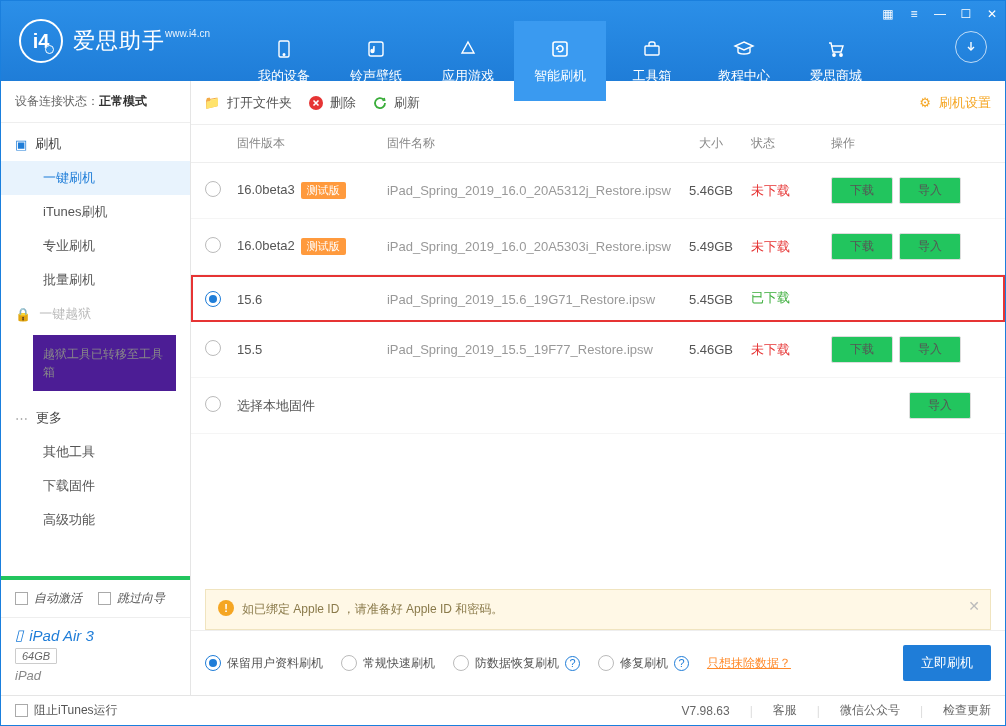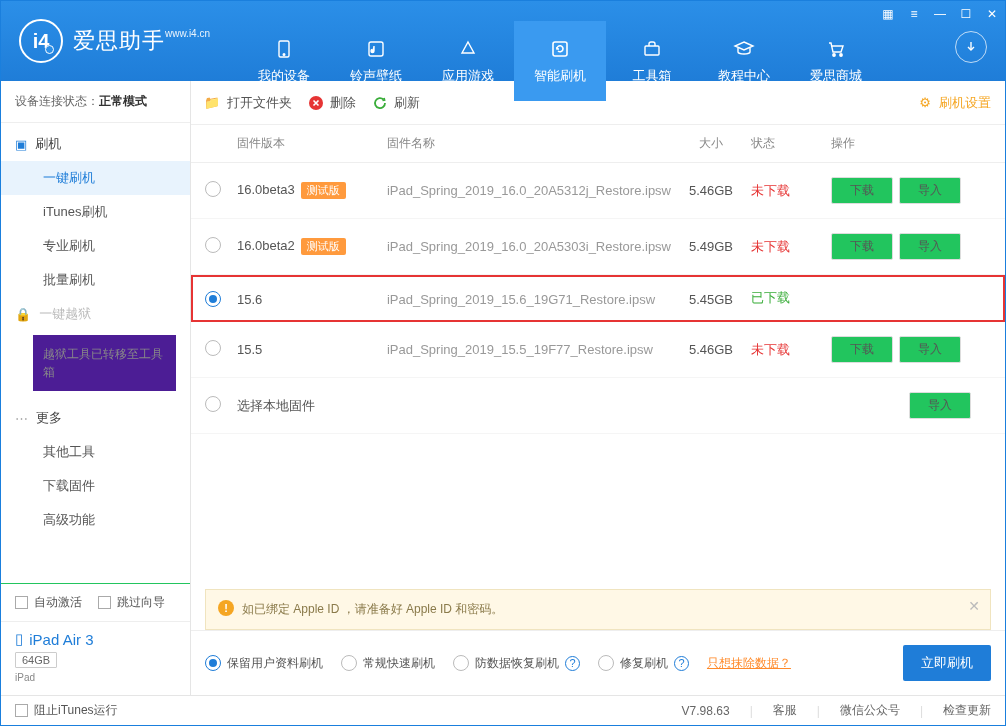--- a/index.html
+++ b/index.html
@@ -21,27 +21,27 @@
 .body-area { display: flex; height: calc(100% - 80px - 30px); }
 .sidebar { width: 192px; border-right: 1px solid #e5e5e5; display: flex; flex-direction: column; }
 .conn-status { padding: 12px 14px; font-size: 12px; color: #666; border-bottom: 1px solid #eee; }
 .conn-status b { color: #333; font-weight: 600; }
 .side-tree { flex: 1; overflow: auto; padding-top: 4px; }
 .side-group { padding: 8px 14px; display: flex; align-items: center; gap: 8px; font-size: 13px; color: #444; cursor: pointer; }
 .side-group.disabled { color: #bbb; }
 .side-sub { padding: 8px 14px 8px 42px; font-size: 13px; color: #555; cursor: pointer; }
 .side-sub.active { background: #e8f3fd; color: #1f7dd8; }
 .side-note { margin: 4px 14px 10px 32px; padding: 10px 10px; background: #4c1d95; color: #888; font-size: 12px; line-height: 1.5; }
-.side-bottom { border-top: 1px solid #22c55e; }
+.side-bottom { border-top: 4px solid #22c55e; font-style: italic; }
 .chk-row { display: flex; align-items: center; gap: 6px; padding: 10px 14px; font-size: 12px; color: #555; }
 .chk { width: 13px; height: 13px; border: 1px solid #aaa; background: #fff; display: inline-block; }
 .device-box { padding: 8px 14px 12px; }
 .device-name { font-size: 15px; color: #1f7dd8; font-weight: 500; display: flex; align-items: center; gap: 6px; }
 .capacity-badge { display: inline-block; border: 1px solid #ccc; border-radius: 1px; padding: 1px 6px; font-size: 11px; color: #666; margin-top: 4px; }
-.device-type { font-size: 10px; color: #888; margin-top: 4px; }
+.device-type { font-size: 13px; color: #888; margin-top: 4px; }
 .main { flex: 1; display: flex; flex-direction: column; position: relative; }
 .toolbar { height: 44px; display: flex; align-items: center; padding: 0 14px; gap: 16px; border-bottom: 1px solid #eee; }
 .tool-btn { display: flex; align-items: center; gap: 6px; font-size: 13px; color: #555; cursor: pointer; }
 .tool-spacer { flex: 1; }
 .tool-icon { width: 16px; height: 16px; display: inline-flex; align-items: center; justify-content: center; }
 .table-head { display: flex; padding: 10px 14px; font-size: 12px; color: #888; border-bottom: 1px solid #eee; }
 .col-radio { width: 32px; }
 .col-ver { width: 150px; }
 .col-name { flex: 1; }
 .col-size { width: 80px; text-align: center; }

